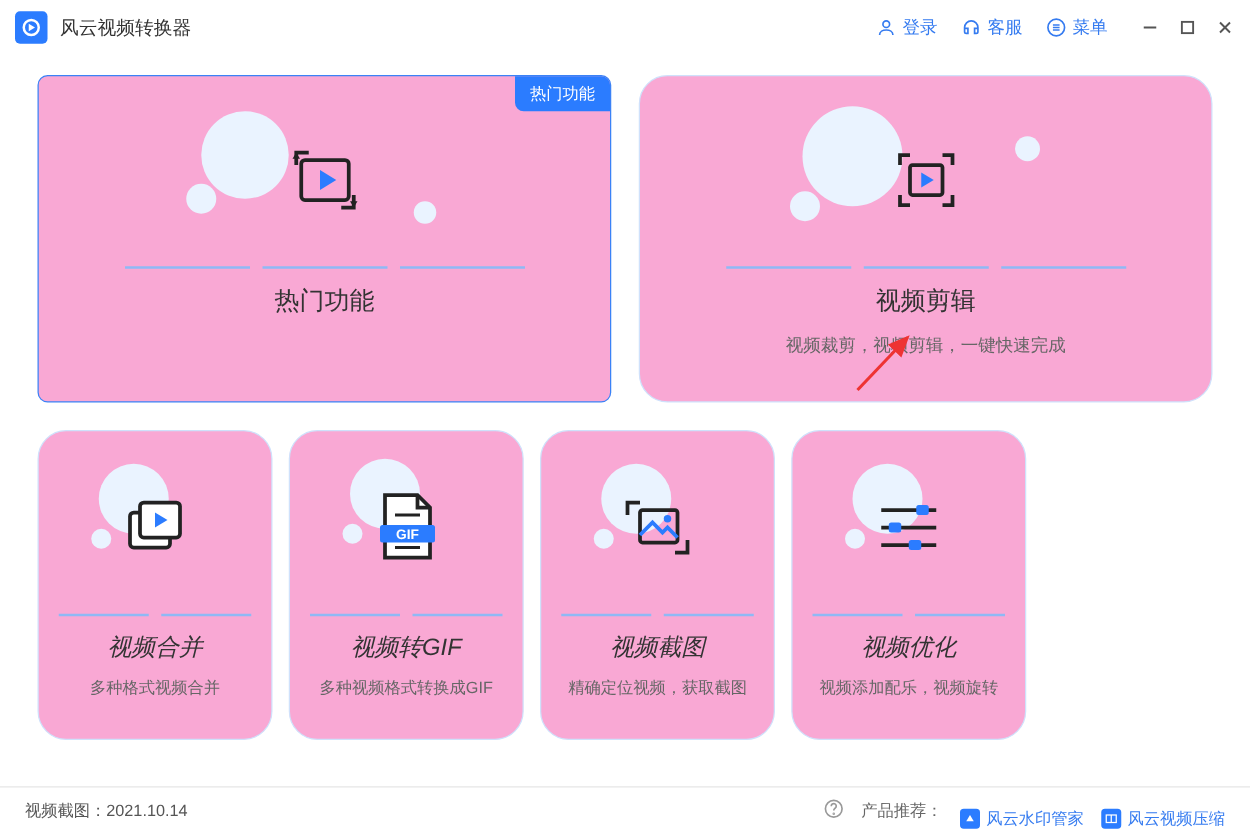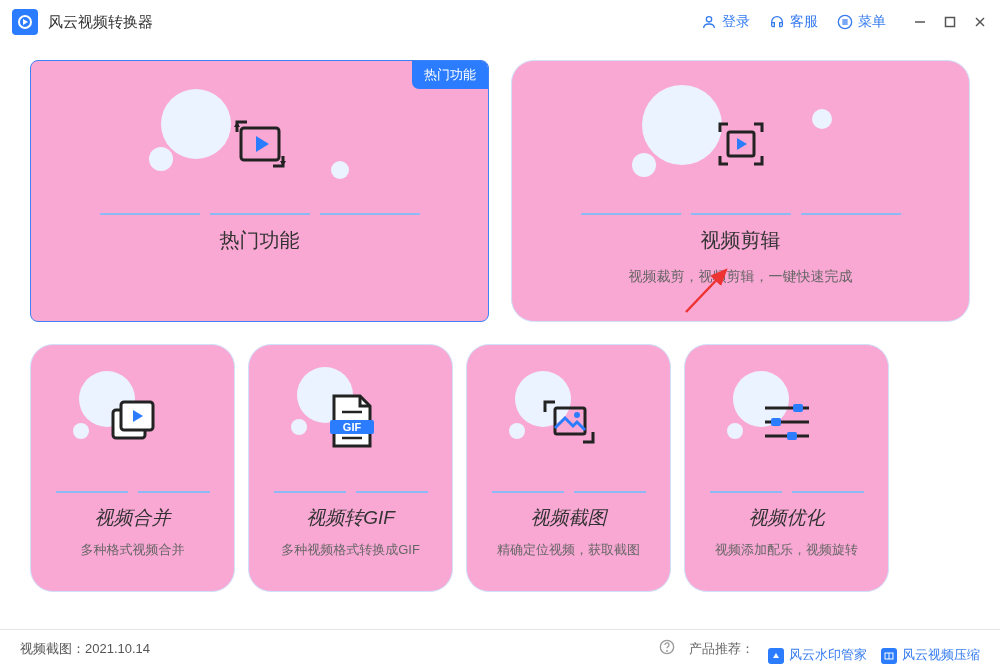--- a/index.html
+++ b/index.html
@@ -102,21 +102,21 @@
       align-items: center;
       cursor: pointer;
     }
     .card.light { border-color: #cfe1fb; border-radius: 23px; }
     .card-big {
       flex: 1;
       height: 262px;
       padding-top: 28px;
     }
     .card-small {
-      width: 205px;
+      width: 188px;
       height: 248px;
       padding-top: 22px;
     }
     .hot-badge {
       position: absolute;
       top: 0; right: 0;
       background: #2b7cff;
       color: #fff;
       font-size: 13px;
       padding: 5px 12px;
@@ -175,21 +175,21 @@
       font-size: 13px;
       color: #555;
     }
     .footer-right {
       display: flex;
       align-items: center;
       gap: 14px;
     }
     .footer-prod {
       display: flex;
-      align-items: flex-end;
+      align-items: center;
       gap: 5px;
       color: #357bf0;
       cursor: pointer;
       margin-top: 13px;
     }
     .mini-icon {
       width: 16px;
       height: 16px;
       border-radius: 3px;
       display: inline-flex;

